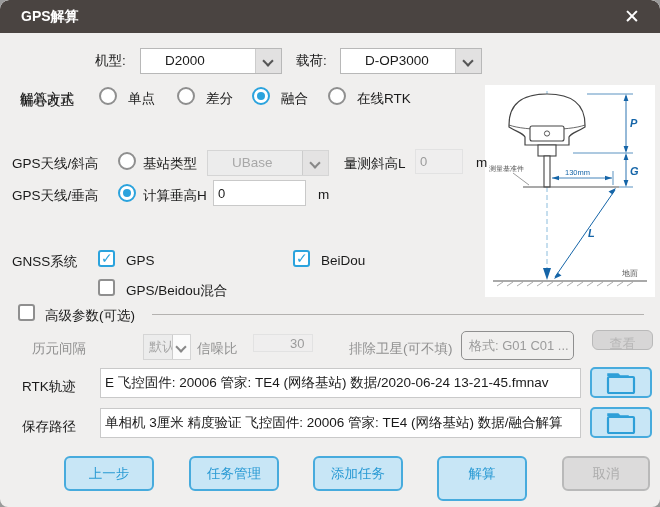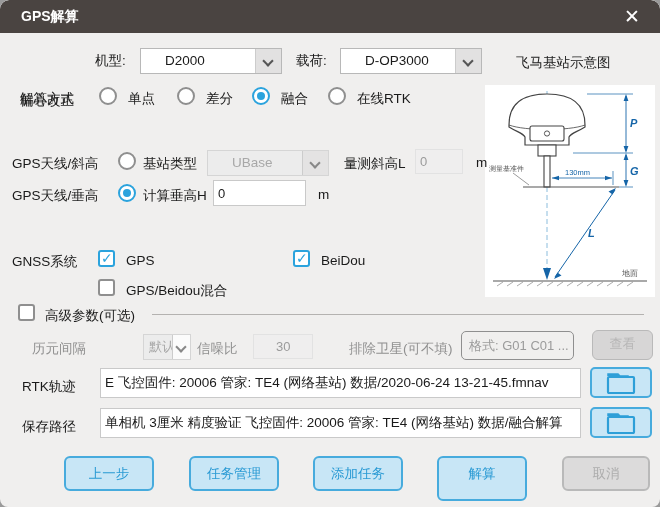--- a/index.html
+++ b/index.html
@@ -66,21 +66,20 @@
         <span class="chev"></span>
       </span>
   </div>
   <div class="lbl" style="left:296px; top:52px;">载荷:</div>
   <div class="select" style="left:340px; top:48px; width:142px;">
     <span>D-OP3000</span>
     <span class="arrowbox">
         <span class="chev"></span>
       </span>
   </div>
-  <div class="lbl" style="left:516px; top:54px;">飞马基站示意图</div>
 
   <div class="lbl" style="left:20px; top:90px;">解算方式</div>
   <div class="radio" style="left:99px; top:87px;"></div>
   <div class="lbl" style="left:128px; top:90px;">单点</div>
   <div class="radio" style="left:177px; top:87px;"></div>
   <div class="lbl" style="left:206px; top:90px;">差分</div>
   <div class="radio on" style="left:252px; top:87px;"></div>
   <div class="lbl" style="left:281px; top:90px;">融合</div>
   <div class="radio" style="left:328px; top:87px;"></div>
   <div class="lbl" style="left:357px; top:90px;">在线RTK</div>
@@ -183,24 +182,24 @@
   <div class="hline" style="left:152px; top:314px; width:492px;"></div>
 
   <div class="lbl gray" style="left:32px; top:340px;">历元间隔</div>
   <div class="select disabled" style="left:143px; top:334px; width:48px; padding-left:5px; font-size:13px;">
     <span>默认</span>
     <span class="arrowbox" style="width:18px; background:#fbfbfb;">
         <span class="chev" style="right:5px;"></span>
       </span>
   </div>
   <div class="lbl gray" style="left:197px; top:340px;">信噪比</div>
-  <input class="tinput gray" style="left: 253px; top: 334px; width: 60px; height: 25px; padding-left: 22px;" value="30">
+  <input class="tinput gray" style="left: 253px; top: 334px; width: 60px; height: 18px; padding-left: 36px;" value="30">
   <div class="lbl gray" style="left:349px; top:340px;">排除卫星(可不填)</div>
   <input class="tinput rounded" style="left: 461px; top: 331px; width: 113px; height: 29px; padding-left: 7px;" placeholder="格式: G01 C01 ...">
-  <div class="btn disabled small" style="left:592px; top:330px; width:61px; height:30px; line-height:26px; border-width:1.5px; background:#d7d6d6; color:#b7b6b6;">查看</div>
+  <div class="btn disabled small" style="left:592px; top:330px; width:61px; height:20px; line-height:26px; border-width:1.5px; background:#d7d6d6; color:#b7b6b6;">查看</div>
 
   <div class="lbl" style="left:22px; top:378px;">RTK轨迹</div>
   <input class="tinput" style="left: 100px; top: 368px; width: 481px; height: 30px; font-size: 13.5px;" value="E 飞控固件: 20006 管家: TE4 (网络基站) 数据/2020-06-24 13-21-45.fmnav">
   <div class="folderbtn" style="left:590px; top:367px;">
     <svg width="30" height="22" viewBox="0 0 30 22">
       <path d="M2,4 L2,2 L12,2 L14,4 L22,4 L22,6" fill="#2d9fd8" stroke="#2d9fd8" stroke-width="1.5"></path>
       <rect x="2" y="5" width="26" height="16" fill="none" stroke="#2d9fd8" stroke-width="2.2" rx="1"></rect>
     </svg>
   </div>
 

